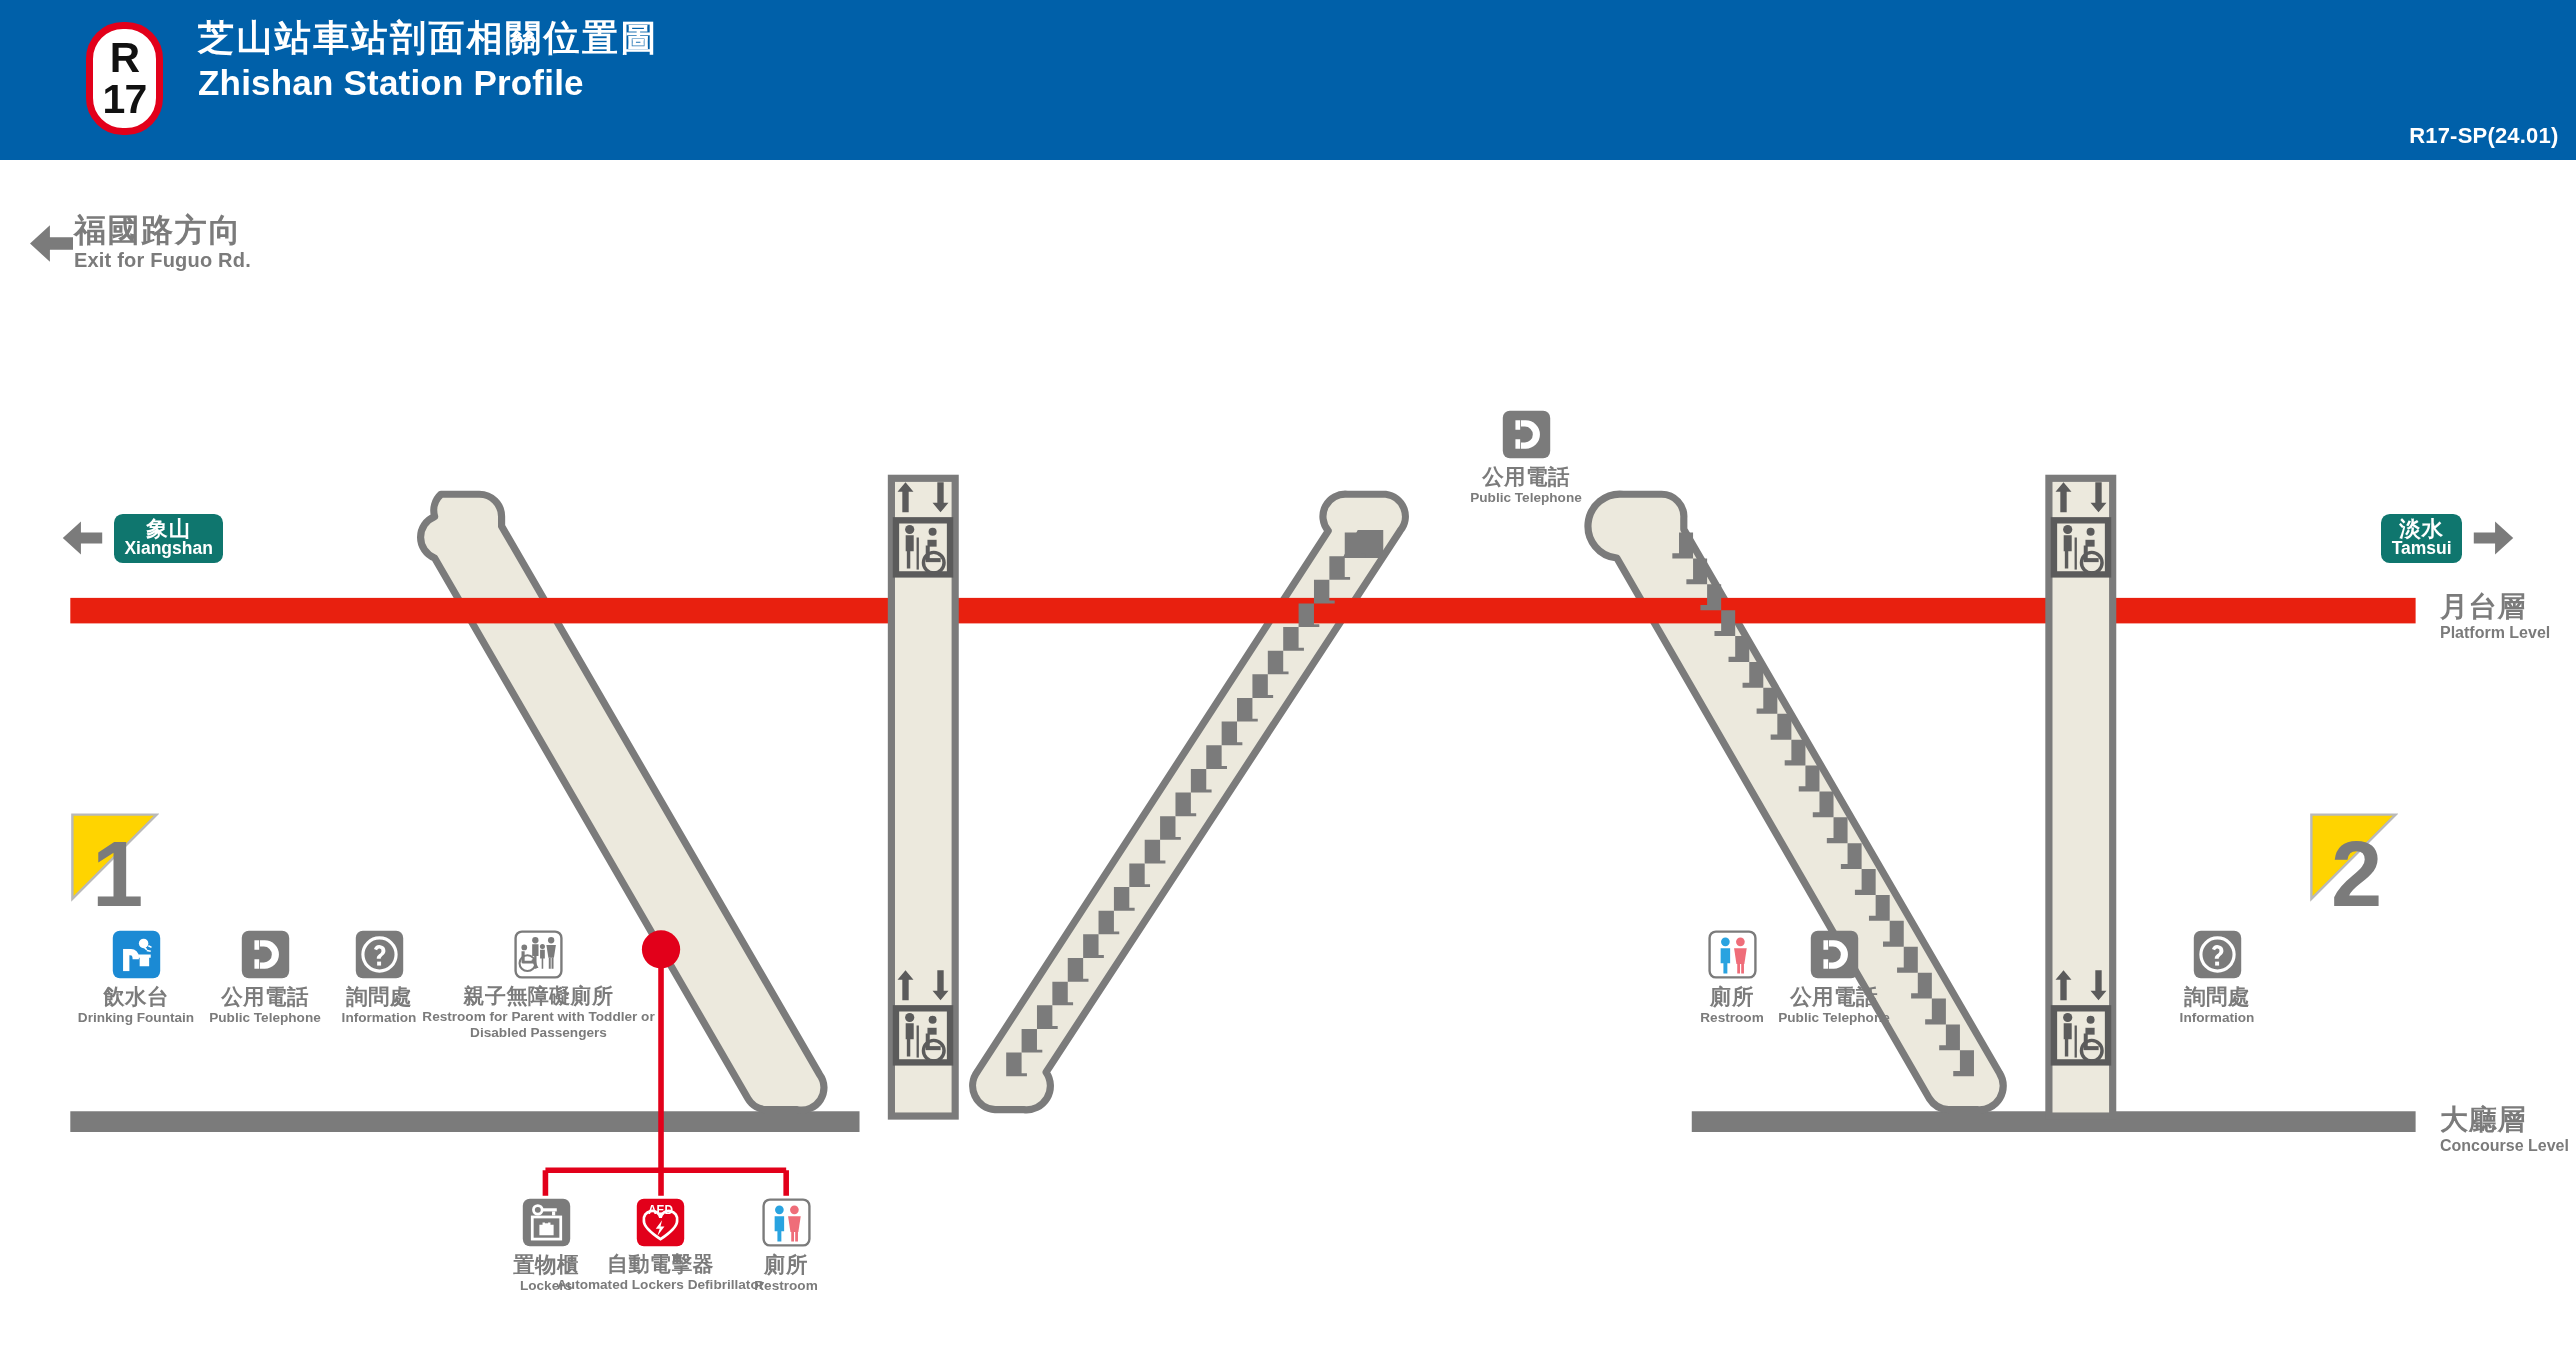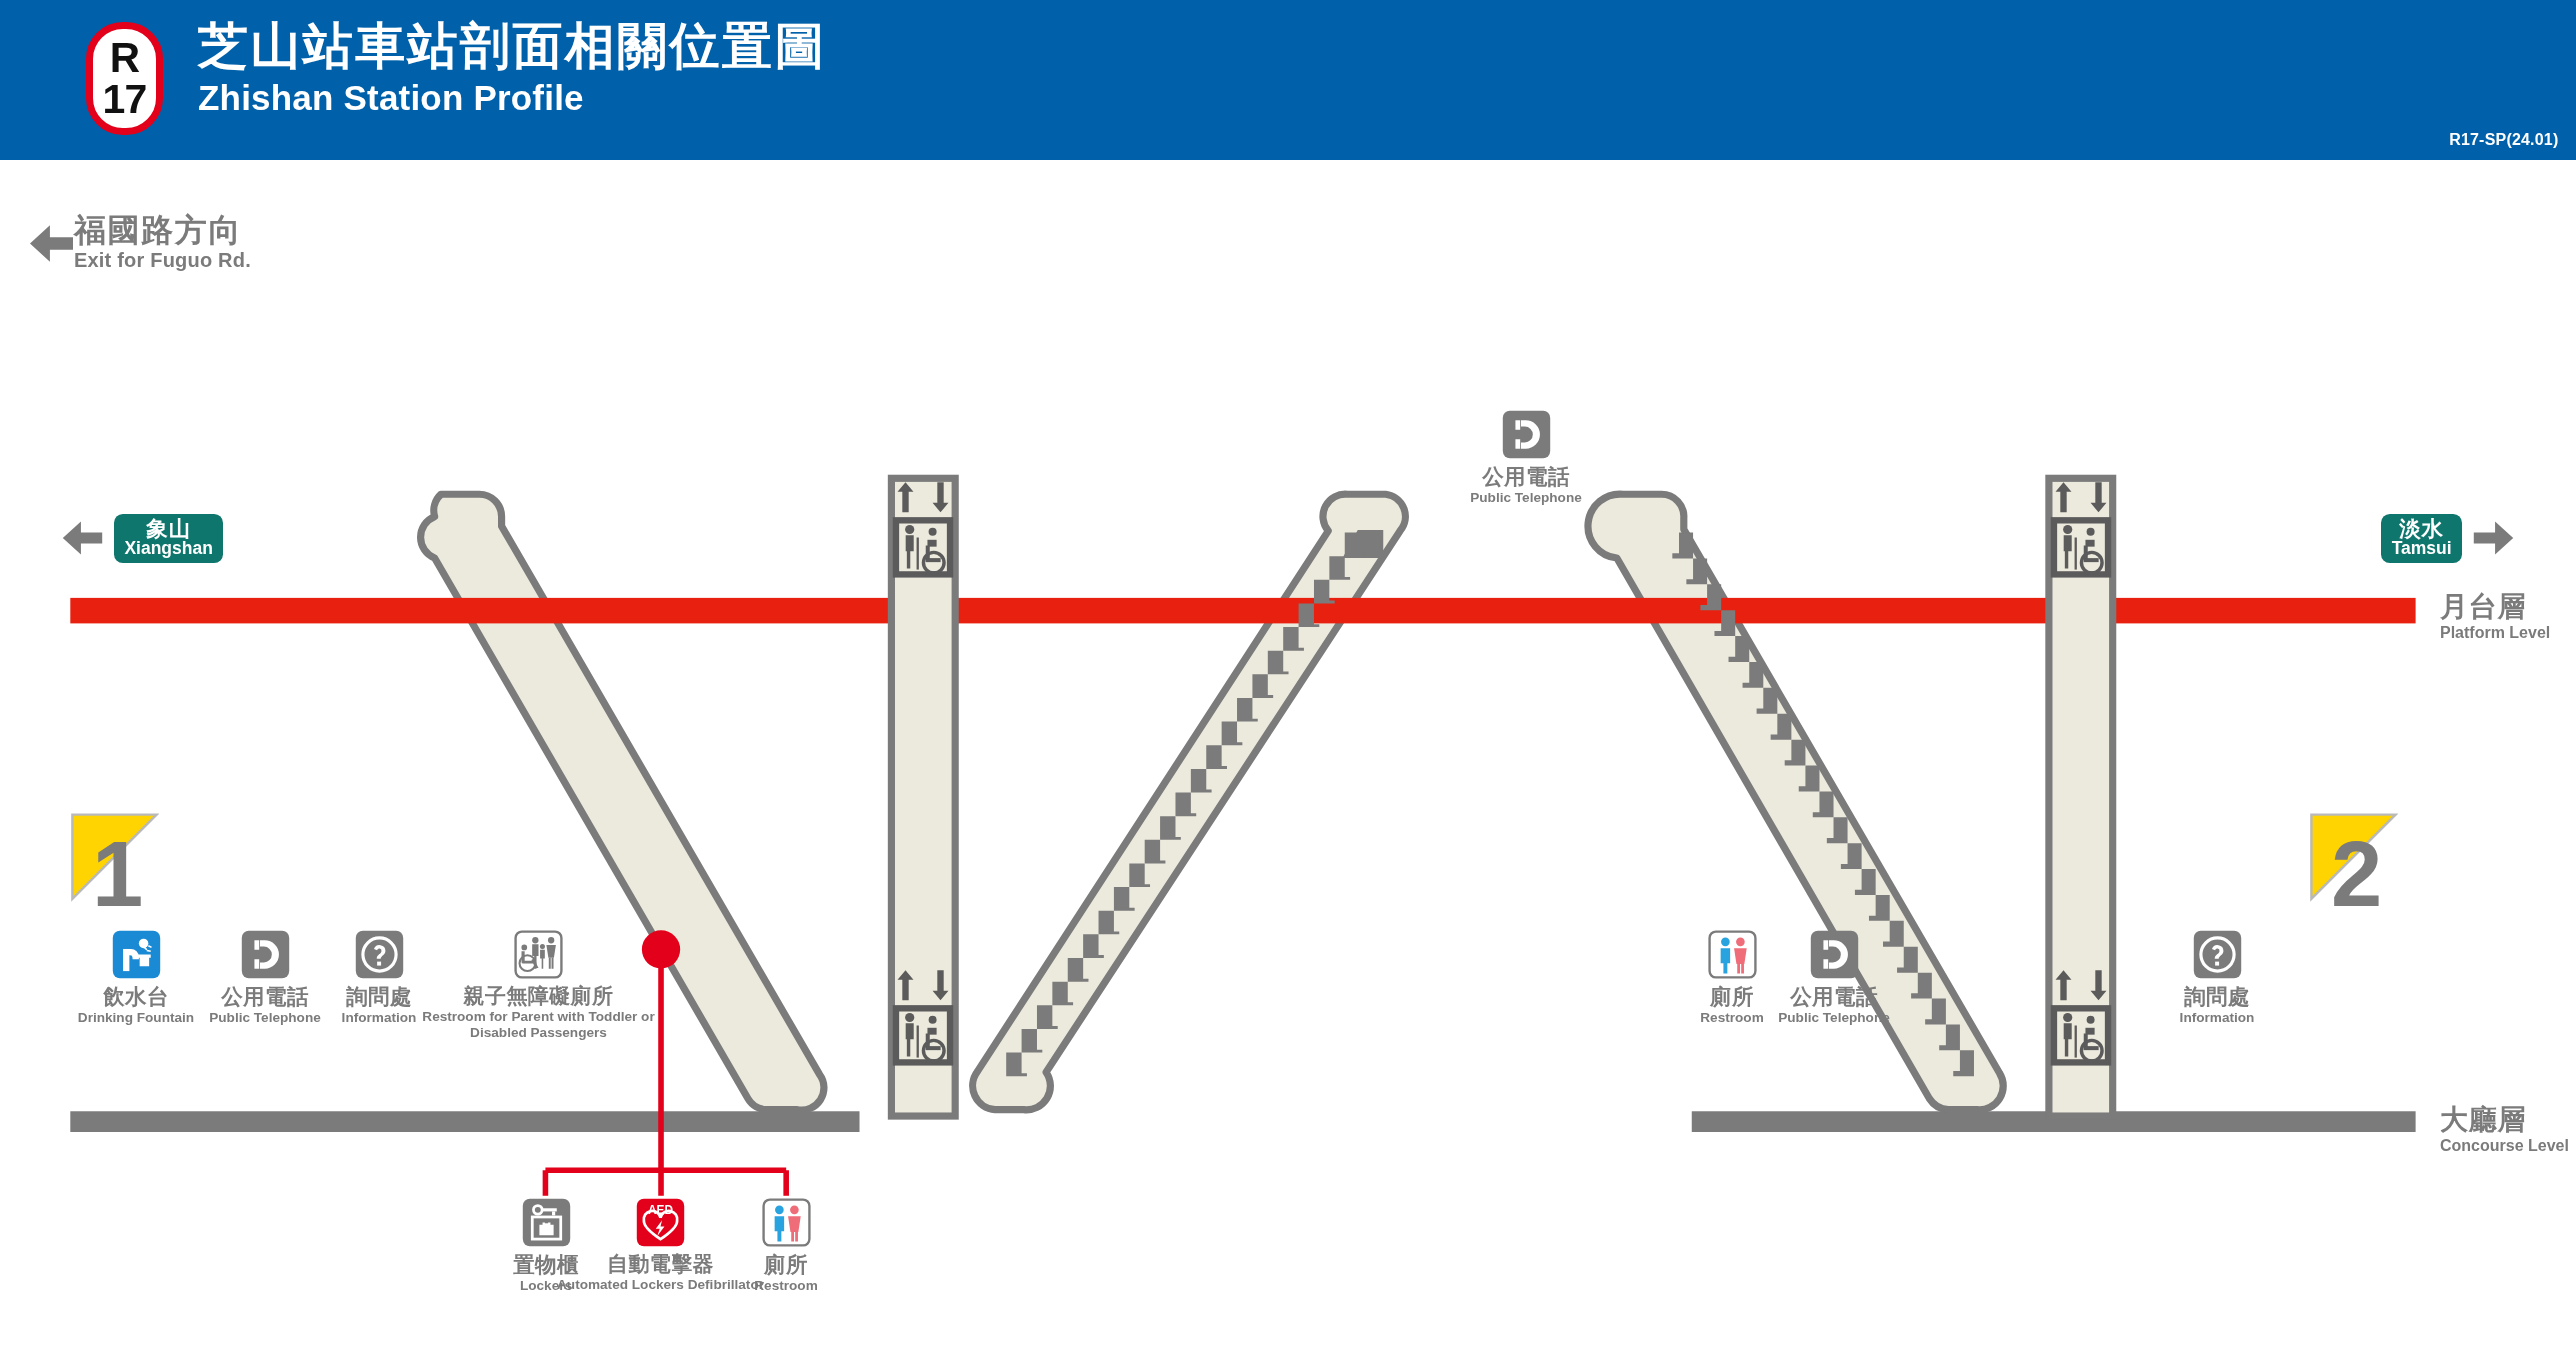--- a/index.html
+++ b/index.html
@@ -27,32 +27,32 @@
     line-height: 0.98;
   }
   .hdr-badge span {
     color: #111; font-weight: bold; font-size: 42px;
     font-family: "Liberation Sans", sans-serif;
     letter-spacing: -0.8px;
   }
   .hdr-badge .b-num { font-size: 41px; margin-top: 0.8px; text-align: center; }
   .hdr-titles { position: absolute; left: 198px; top: 19px; }
   .hdr-zh {
-    color: #ffffff; font-size: 50px; font-weight: bold;
+    color: #ffffff; font-size: 36px; font-weight: bold;
     letter-spacing: 2.4px; line-height: 1.08;
     font-family: "DejaVu Sans", "Liberation Sans", sans-serif;
   }
   .hdr-en {
     color: #ffffff; font-size: 35px; font-weight: bold;
     letter-spacing: 0.2px; margin-top: 4.8px;
     font-family: "Liberation Sans", sans-serif;
   }
   .hdr-code {
     position: absolute; right: 17.5px; bottom: 11px;
-    color: #ffffff; font-size: 16px; font-weight: bold;
+    color: #ffffff; font-size: 22px; font-weight: bold;
     letter-spacing: 0.2px;
   }
 
   
   .exit { position: absolute; display: flex; align-items: center; gap: 0; }
   .exit-left  { left: 29px;  top: 214px; }
   .exit-right { right: 29px; top: 214px; }
   .exit-txt-zh {
     color: #7b7b7b; font-size: 32px; font-weight: bold; letter-spacing: 1.6px;
     font-family: "DejaVu Sans", "Liberation Sans", sans-serif; line-height: 1.05;

